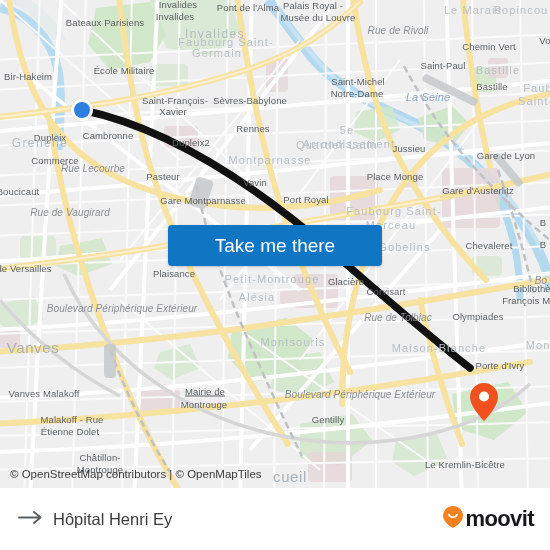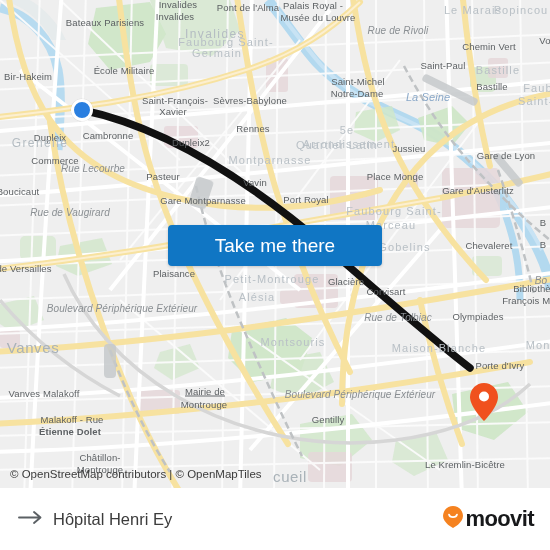--- a/index.html
+++ b/index.html
@@ -309,21 +309,21 @@
         <div class="mlbl poi" style="left: 478px; top: 316px;">Olympiades</div>
         <div class="mlbl area2" style="left: 293px; top: 342px;">Montsouris</div>
         <div class="mlbl area2" style="left: 439px; top: 348px;">Maison-Blanche</div>
         <div class="mlbl poi" style="left: 500px; top: 365px;">Porte d'Ivry</div>
         <div class="mlbl poi" style="left: 44px; top: 393px;">Vanves Malakoff</div>
         <div class="mlbl poi" style="left: 205px; top: 391px; text-decoration: underline;">Mairie de</div>
         <div class="mlbl poi" style="left: 204px; top: 404px;">Montrouge</div>
         <div class="mlbl road" style="left: 360px; top: 394px;">Boulevard Périphérique Extérieur</div>
         <div class="mlbl poi" style="left: 328px; top: 419px;">Gentilly</div>
         <div class="mlbl poi" style="left: 72px; top: 419px;">Malakoff - Rue</div>
-        <div class="mlbl poi" style="left: 70px; top: 431px; font-weight: bold;">Étienne Dolet</div>
+        <div class="mlbl poi" style="left: 70px; top: 431px;">Étienne Dolet</div>
         <div class="mlbl poi" style="left: 100px; top: 457px;">Châtillon-</div>
         <div class="mlbl poi" style="left: 100px; top: 469px;">Montrouge</div>
         <div class="mlbl poi" style="left: 465px; top: 464px;">Le Kremlin-Bicêtre</div>
         <div class="mlbl city" style="left: 290px; top: 476px;">cueil</div>
         <div class="mlbl area2" style="left: 538px; top: 345px;">Mon</div>
         <div class="mlbl road" style="left: 541px; top: 280px;">Bo</div>
         <div class="mlbl poi" style="left: 543px; top: 222px;">B</div>
         <div class="mlbl poi" style="left: 543px; top: 244px;">B</div>
       </div>
 

